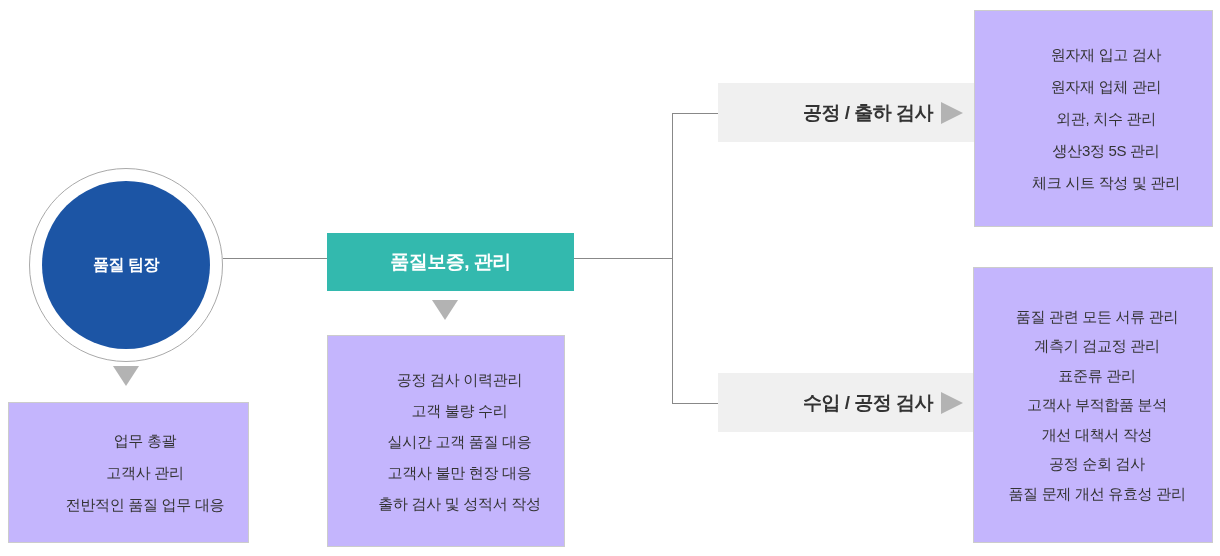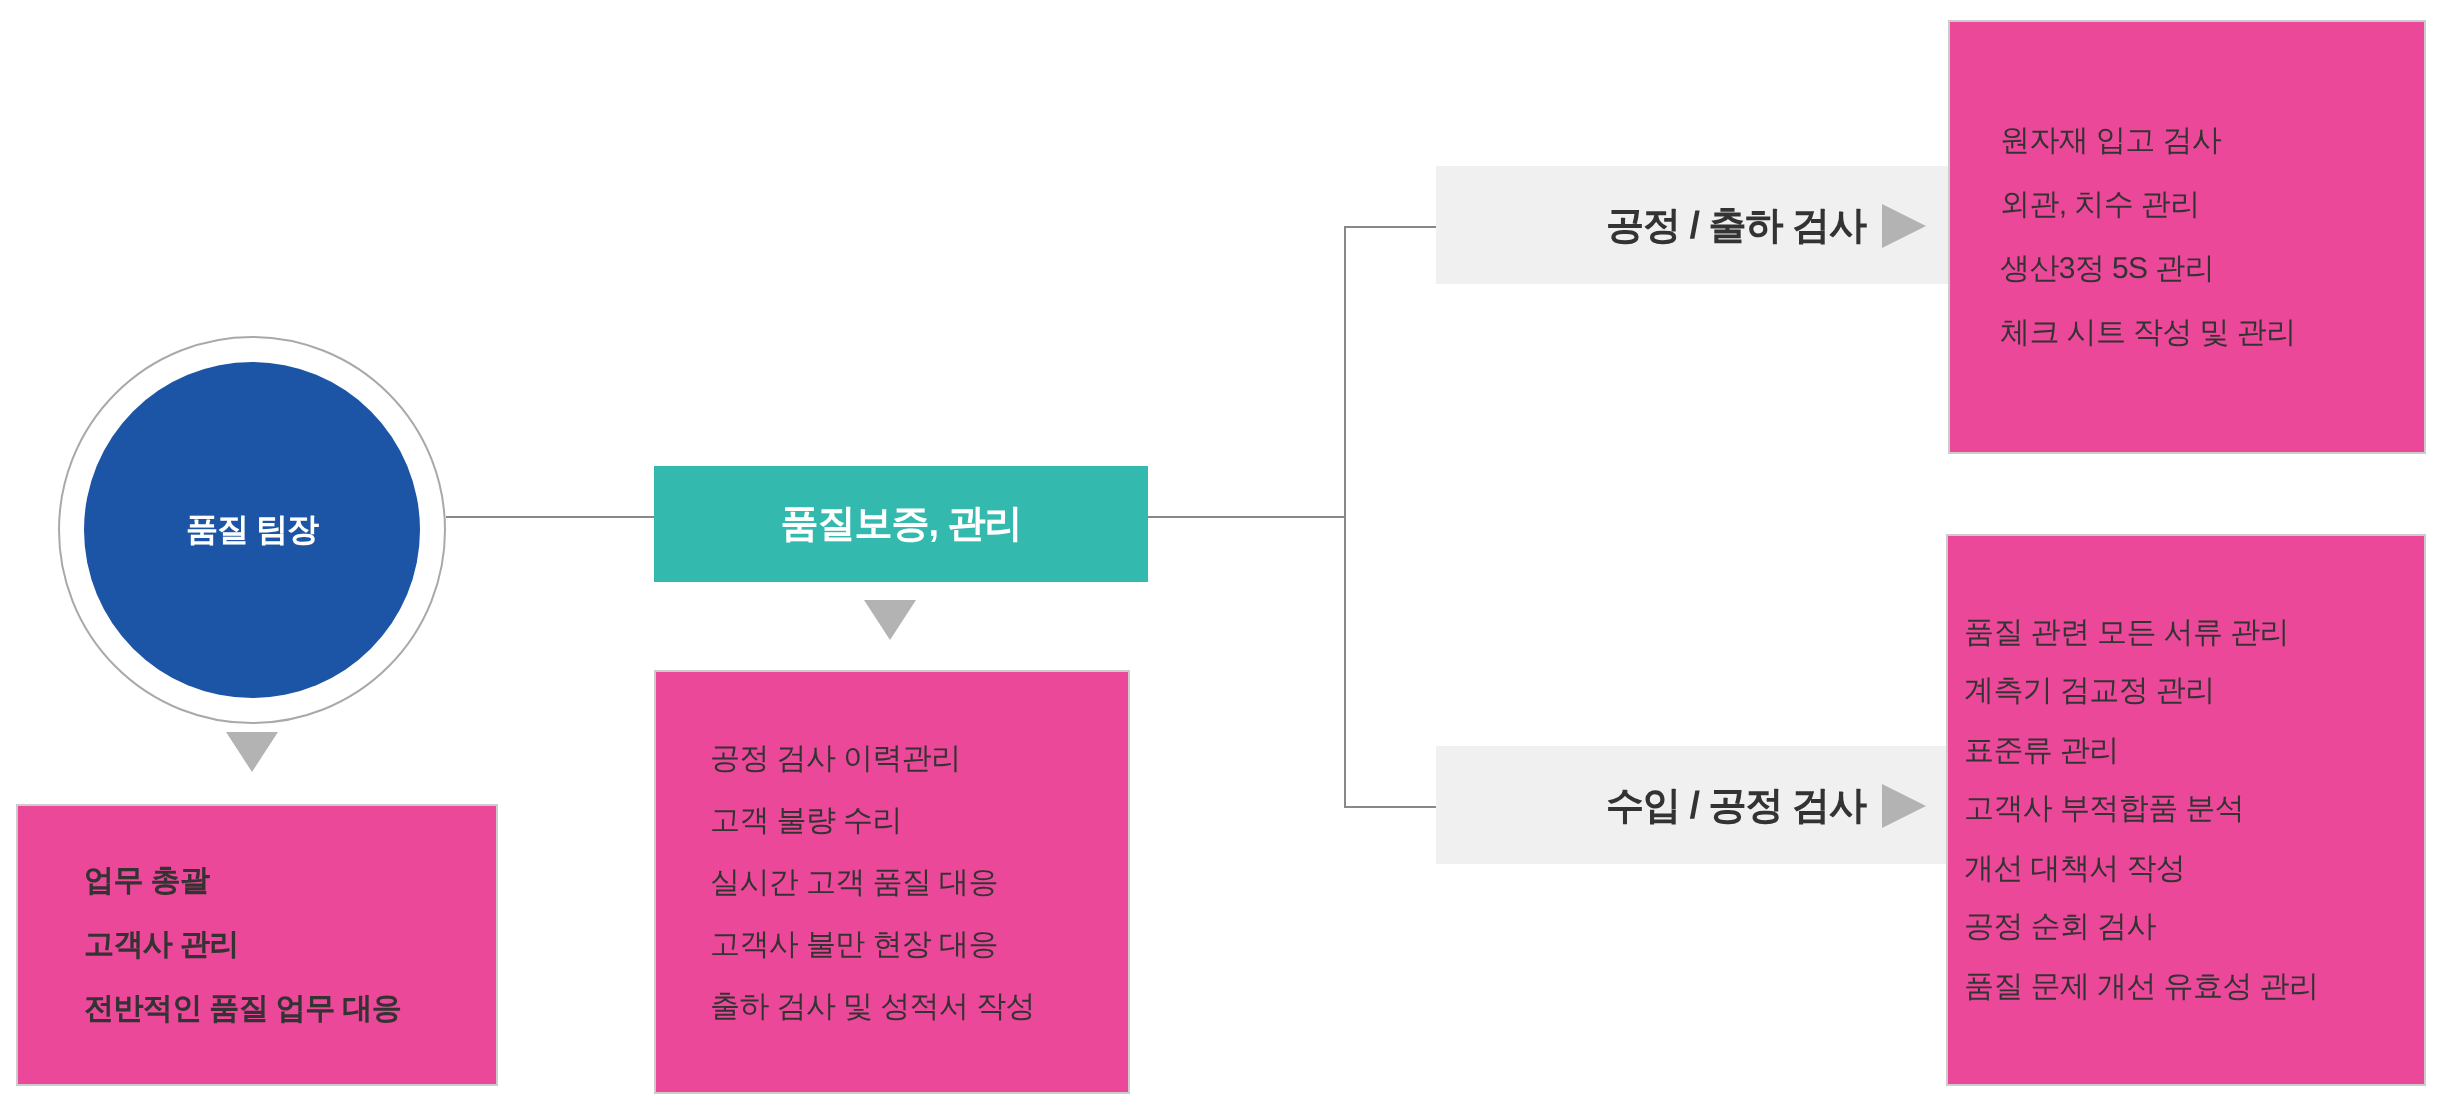--- a/index.html
+++ b/index.html
@@ -56,45 +56,45 @@
     background: var(--gray-box, #f0f0f0);
     display: flex; align-items: center; justify-content: center;
     font-size: 19px; font-weight: bold; color: var(--text, #333333);
     letter-spacing: -0.5px;
     padding-left: 44px;
   }
 
   .list-box {
     position: absolute;
     border: 1px solid var(--border, #cccccc);
-    background: #ec4899;
+    background: #c4b5fd;
     box-sizing: border-box;
     display: flex; flex-direction: column; justify-content: center;
-    font-size: 15px; color: var(--text, #333333); letter-spacing: -0.3px;
+    font-size: 15px; color: var(--text, #333333); letter-spacing: -0.3px; align-items: center;
   }
   .list-box .duty { line-height: var(--lh, 32px); white-space: nowrap; }
 </style>
 </head>
 <body>
 
 <div class="canvas">
 
   <div class="line h" style="left:223px; top:258px; width:104px;"></div>
   <div class="line h" style="left:560px; top:258px; width:112px;"></div>
   <div class="line v" style="left:672px; top:113px; height:290px;"></div>
   <div class="line h" style="left:672px; top:113px; width:46px;"></div>
   <div class="line h" style="left:672px; top:403px; width:46px;"></div>
 
   <div class="circle-ring"></div>
   <div class="circle-main">
     <span>품질 팀장</span>
   </div>
   <div class="tri-down" style="left:113px; top:366px;"></div>
 
-  <div class="list-box" style="left:8px; top:402px; width:241px; height:141px; padding-left:33px;font-weight:bold; --lh:32px;">
+  <div class="list-box" style="left:8px; top:402px; width:241px; height:141px; padding-left:33px; --lh:32px;">
       <div class="duty">업무 총괄</div>
       <div class="duty">고객사 관리</div>
       <div class="duty">전반적인 품질 업무 대응</div>
     </div>
 
   <div class="teal-box">
     <span>품질보증, 관리</span>
   </div>
   <div class="tri-down" style="left:432px; top:300px;"></div>
 
@@ -105,20 +105,21 @@
       <div class="duty">고객사 불만 현장 대응</div>
       <div class="duty">출하 검사 및 성적서 작성</div>
     </div>
 
   <div class="gray-box" style="left:718px; top:83px;">
     <span>공정 / 출하 검사</span>
   </div>
   <div class="tri-right" style="left:941px; top:102px;"></div>
   <div class="list-box" style="left:974px; top:10px; width:239px; height:217px; padding-left:25px; --lh:32px;">
       <div class="duty">원자재 입고 검사</div>
+      <div class="duty">원자재 업체 관리</div>
       <div class="duty">외관, 치수 관리</div>
       <div class="duty">생산3정 5S 관리</div>
       <div class="duty">체크 시트 작성 및 관리</div>
     </div>
 
   <div class="gray-box" style="left:718px; top:373px;">
     <span>수입 / 공정 검사</span>
   </div>
   <div class="tri-right" style="left:941px; top:392px;"></div>
   <div class="list-box" style="left:973px; top:267px; width:240px; height:276px; padding-left:8px; --lh:29.5px;">

